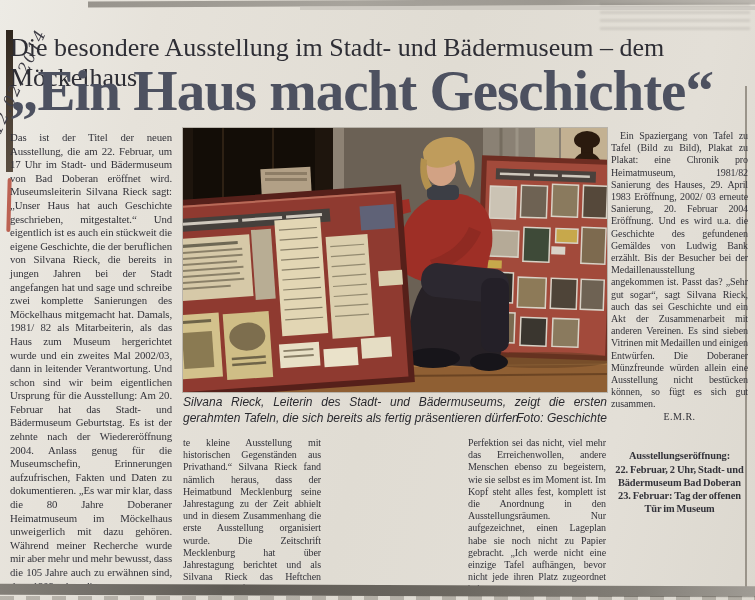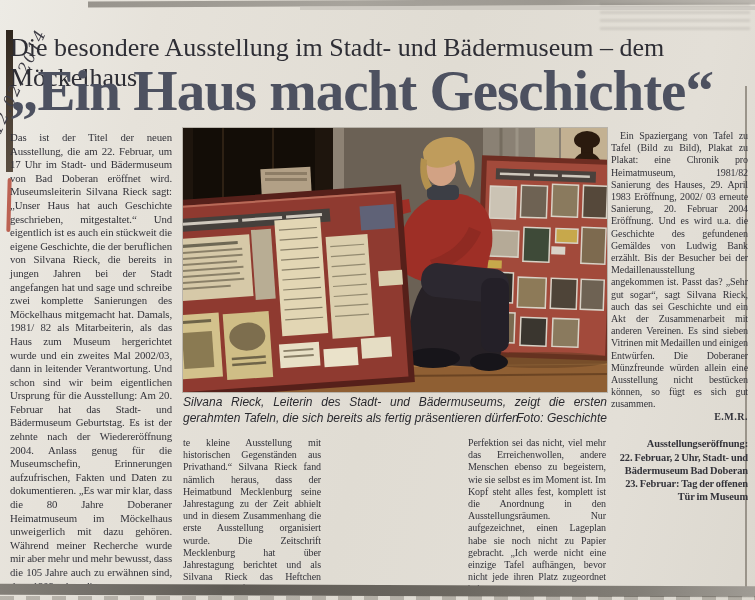--- a/index.html
+++ b/index.html
@@ -37,22 +37,22 @@
   
   .col{position:absolute;text-align:justify;color:#33333a;font-size:10px;line-height:12.2px;
        letter-spacing:-0.1px;word-spacing:-0.5px;hyphens:auto;-webkit-hyphens:auto;}
   .col p{margin:0;}
   .col p.indent{text-indent:9px;}
   .col--first{left:10px;top:131px;width:162px;height:462px;font-size:10.8px;line-height:13.6px;}
   .col--two{left:183px;top:437px;width:138px;height:156px;}
   .col--three{left:327px;top:437px;width:136px;height:156px;}
   .col--four{left:468px;top:437px;width:138px;height:156px;}
   .col--five{left:611px;top:130px;width:137px;height:465px;}
-  .byline{text-align:right;font-weight:bold;letter-spacing:.5px;margin-top:2px;}
-  .info-box{margin-top:14px;font-weight:bold;font-size:10.4px;line-height:13px;text-align:right;}
+  .byline{text-align:center;font-weight:normal;letter-spacing:.5px;margin-top:2px;}
+  .info-box{margin-top:26px;font-weight:bold;font-size:10.4px;line-height:13px;text-align:center;}
   .info-box .ib-title{margin-bottom:1px;}
   
   .photo{position:absolute;left:183px;top:128px;width:424px;height:264px;overflow:hidden;
          box-shadow:0 0 0 1px rgba(60,50,40,.25);}
   .caption{position:absolute;left:183px;top:394px;width:424px;font-family:"Liberation Sans",sans-serif;
            font-style:italic;font-size:12px;line-height:16px;color:#2a2a2f;text-align:justify;}
   .credit{position:absolute;right:0;top:16px;font-style:italic;font-weight:normal;
           font-family:"Liberation Sans",sans-serif;font-size:12px;color:#2a2a2f;background:transparent;}
 </style>
 </head>

